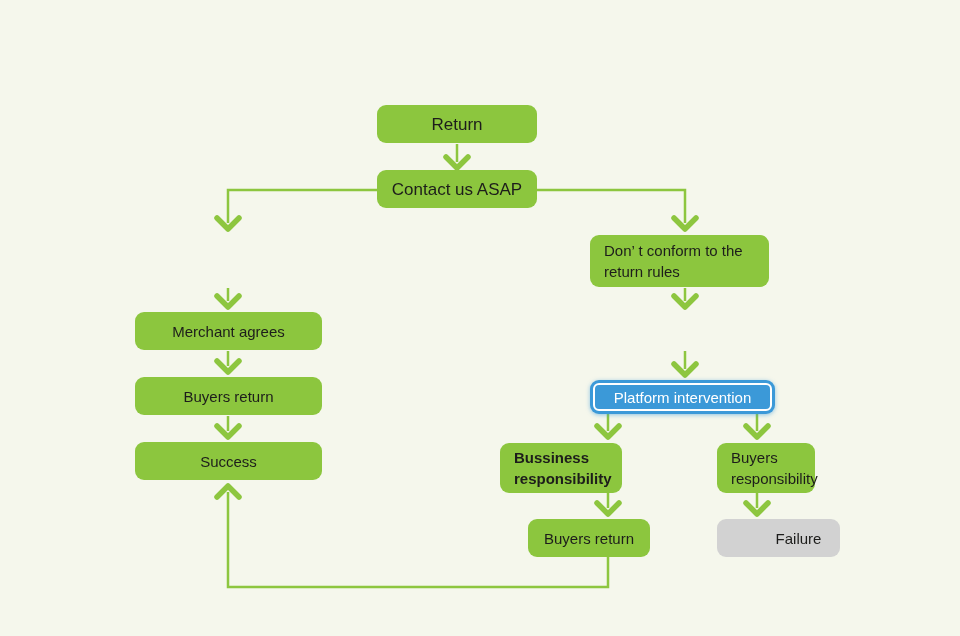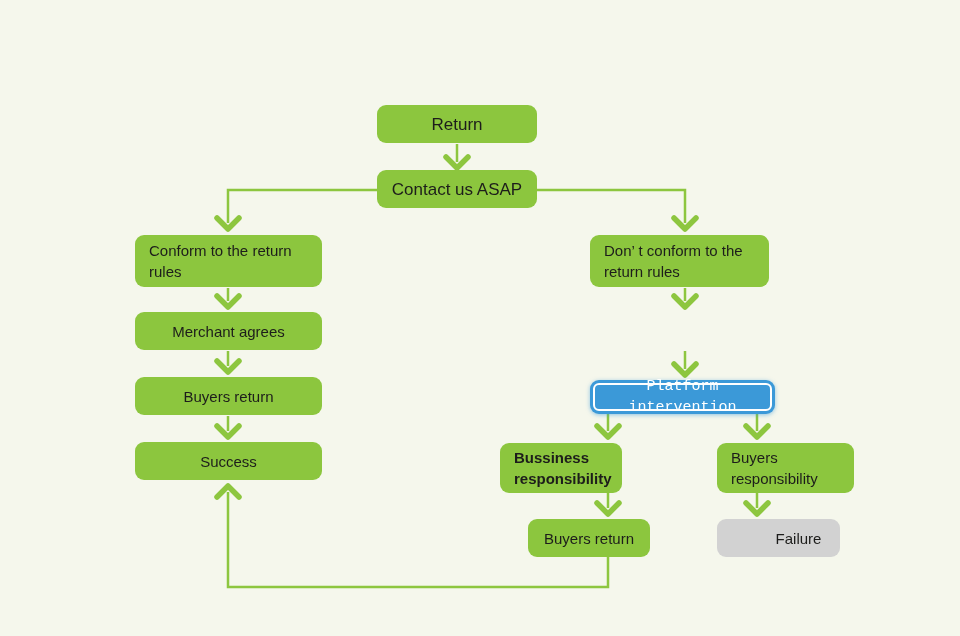--- a/index.html
+++ b/index.html
@@ -26,21 +26,21 @@
 
   
   .node{position:absolute;display:flex;align-items:center;border-radius:9px;
     background:var(--node_green);color:var(--text_dark);font-size:15px;line-height:21px;
     box-sizing:border-box;}
   .node span{white-space:pre-line;width:100%;}
   .node.center{justify-content:center;text-align:center;}
   .node.left{padding-left:14px;padding-right:6px;text-align:left;}
   .node.big{font-size:17px;}
   .node.blue{background:var(--node_blue);color:var(--text_white);border-radius:9px;
-    box-shadow:0 1px 4px rgba(59,153,216,.55);font-family:Liberation Mono, monospace;}
+    box-shadow:0 1px 4px rgba(59,153,216,.55);}
   .node.blue::before{content:"";position:absolute;left:3px;right:3px;top:3px;bottom:3px;
     border:2px solid var(--text_white);border-radius:6px;pointer-events:none;}
   .node.gray{background:var(--node_gray);padding-left:40px;}
 
   .connectors{position:absolute;left:0;top:0;width:960px;height:636px;pointer-events:none;}
   .connectors path{stroke:var(--connector);stroke-width:2.5;fill:none;}
   .connectors polyline{stroke:var(--connector);stroke-width:5.5;fill:none;
     stroke-linecap:round;stroke-linejoin:round;}
 </style>
 </head>
@@ -80,24 +80,20 @@
   </svg>
 
   <div class="node center big" style="left:377px;top:105px;width:160px;height:38px;">
     <span>Return</span>
   </div>
 
   <div class="node center big" style="left:377px;top:170px;width:160px;height:38px;">
     <span>Contact us ASAP</span>
   </div>
 
-  <div class="node left" style="left:135px;top:235px;width:187px;height:52px;">
-    <span>Conform to the return
-rules</span>
-  </div>
 
   <div class="node center" style="left:135px;top:312px;width:187px;height:38px;">
     <span>Merchant agrees</span>
   </div>
 
   <div class="node center" style="left:135px;top:377px;width:187px;height:38px;">
     <span>Buyers return</span>
   </div>
 
   <div class="node center" style="left:135px;top:442px;width:187px;height:38px;">
@@ -112,21 +108,21 @@
 
   <div class="node center blue" style="left:590px;top:380px;width:185px;height:34px;">
     <span>Platform intervention</span>
   </div>
 
   <div class="node left" style="left:500px;top:443px;width:122px;height:50px;font-weight:bold;">
     <span>Bussiness
 responsibility</span>
   </div>
 
-  <div class="node left" style="left:717px;top:443px;width:137px;height:50px;">
+  <div class="node left" style="left:717px;top:443px;width:98px;height:50px;">
     <span>Buyers
 responsibility</span>
   </div>
 
   <div class="node center" style="left:528px;top:519px;width:122px;height:38px;">
     <span>Buyers return</span>
   </div>
 
   <div class="node center gray" style="left:717px;top:519px;width:123px;height:38px;">
     <span>Failure</span>

